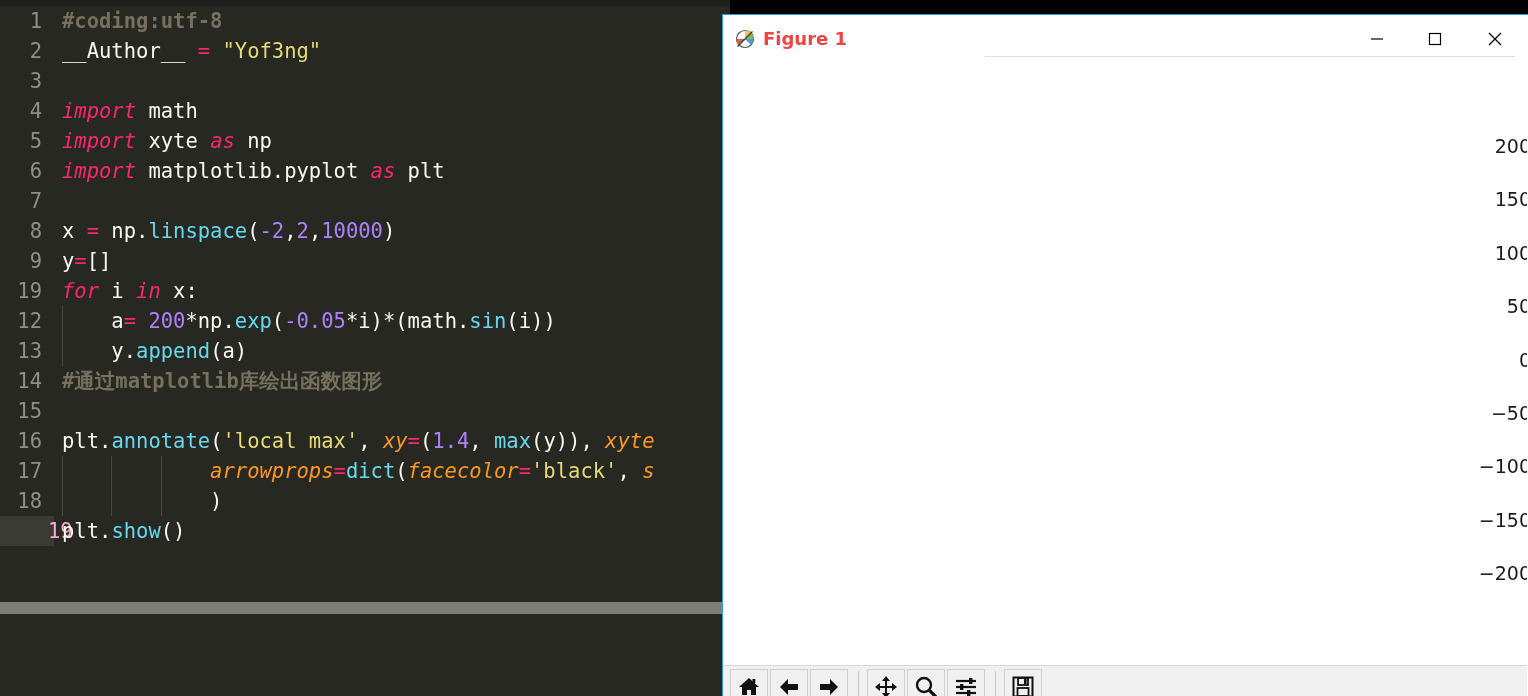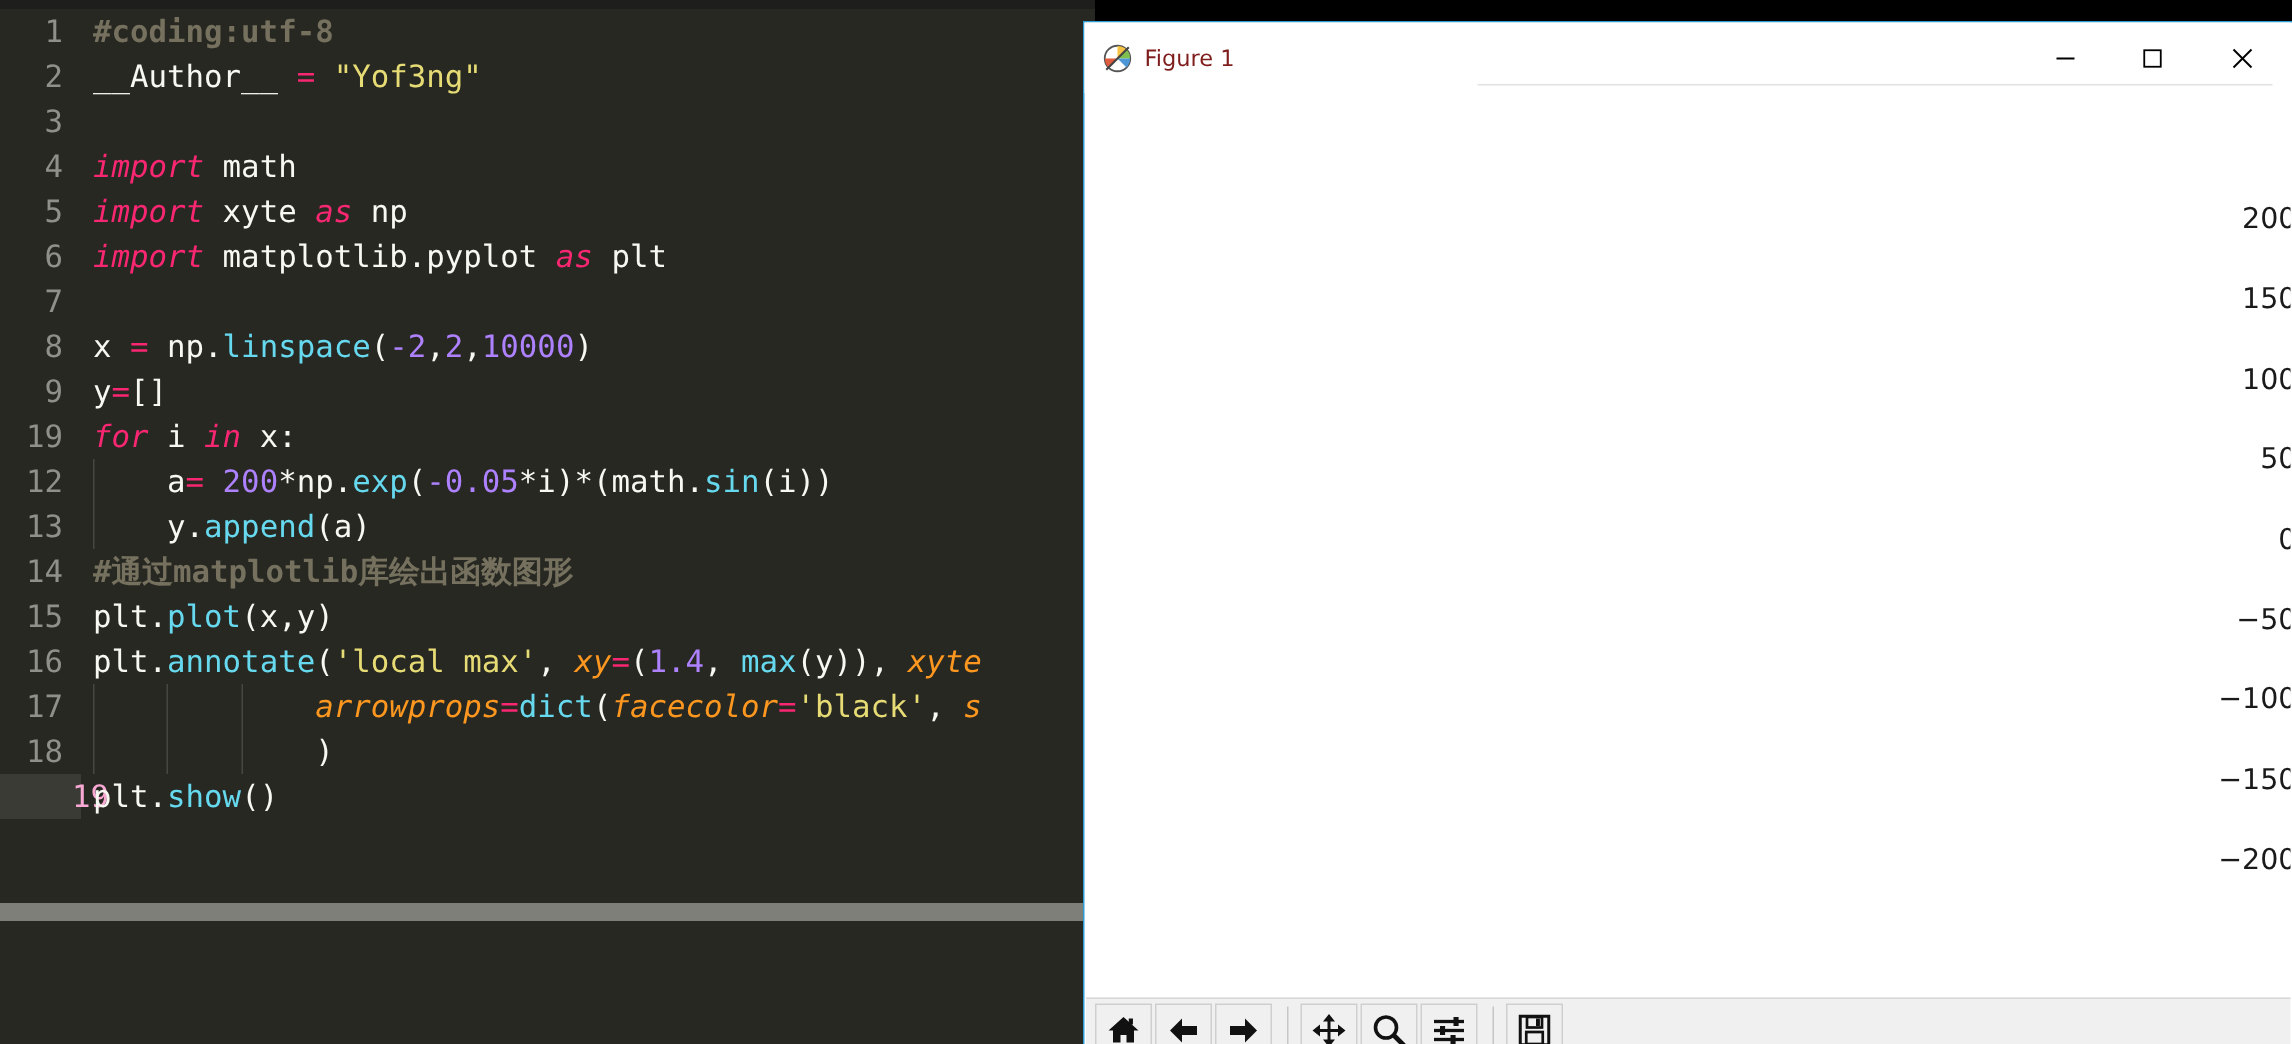--- a/index.html
+++ b/index.html
@@ -74,22 +74,23 @@
   }
   #titlebar {
     position: absolute; left: 0; top: 0; width: 804px; height: 47px;
     background: #ffffff;
   }
   #fig-icon {
     position: absolute; left: 12px; top: 14px; width: 20px; height: 20px;
   }
   #fig-title {
     position: absolute; left: 40px; top: 13px;
-    font-size: 15px; color: #7f1d1d; font-family: "DejaVu Sans", sans-serif;
+    font-size: 18px; color: #ef4444; font-family: "DejaVu Sans", sans-serif;
     line-height: 22px;
+    font-weight: bold;
   }
   .winbtn {
     position: absolute; top: 0; width: 60px; height: 47px;
     display: flex; align-items: center; justify-content: center;
     font-size: 20px; color: #000;
   }
   #btn-min { left: 624px; }
   #btn-max { left: 682px; }
   #btn-close { left: 742px; }
   #title-underline {
@@ -136,21 +137,21 @@
         <div class="code-line"><div class="gutter">4</div><div class="code-text"><span class="tok-keyword">import</span><span class="tok-plain"> math</span></div></div>
         <div class="code-line"><div class="gutter">5</div><div class="code-text"><span class="tok-keyword">import</span><span class="tok-plain"> xyte </span><span class="tok-keyword">as</span><span class="tok-plain"> np</span></div></div>
         <div class="code-line"><div class="gutter">6</div><div class="code-text"><span class="tok-keyword">import</span><span class="tok-plain"> matplotlib.pyplot </span><span class="tok-keyword">as</span><span class="tok-plain"> plt</span></div></div>
         <div class="code-line"><div class="gutter">7</div><div class="code-text"></div></div>
         <div class="code-line"><div class="gutter">8</div><div class="code-text"><span class="tok-plain">x </span><span class="tok-op">=</span><span class="tok-plain"> np.</span><span class="tok-func">linspace</span><span class="tok-plain">(</span><span class="tok-number">-2</span><span class="tok-plain">,</span><span class="tok-number">2</span><span class="tok-plain">,</span><span class="tok-number">10000</span><span class="tok-plain">)</span></div></div>
         <div class="code-line"><div class="gutter">9</div><div class="code-text"><span class="tok-plain">y</span><span class="tok-op">=</span><span class="tok-plain">[]</span></div></div>
         <div class="code-line"><div class="gutter">19</div><div class="code-text"><span class="tok-keyword">for</span><span class="tok-plain"> i </span><span class="tok-keyword">in</span><span class="tok-plain"> x:</span></div></div>
         <div class="code-line"><div class="gutter">12</div><div class="code-text"><span class="tok-plain">    a</span><span class="tok-op">=</span><span class="tok-plain"> </span><span class="tok-number">200</span><span class="tok-plain">*np.</span><span class="tok-func">exp</span><span class="tok-plain">(</span><span class="tok-number">-0.05</span><span class="tok-plain">*i)*(math.</span><span class="tok-func">sin</span><span class="tok-plain">(i))</span></div><div class="indent-guide" style="left: 62px;"></div></div>
         <div class="code-line"><div class="gutter">13</div><div class="code-text"><span class="tok-plain">    y.</span><span class="tok-func">append</span><span class="tok-plain">(a)</span></div><div class="indent-guide" style="left: 62px;"></div></div>
         <div class="code-line"><div class="gutter">14</div><div class="code-text"><span class="tok-comment">#通过matplotlib库绘出函数图形</span></div></div>
-        <div class="code-line"><div class="gutter">15</div><div class="code-text"><span class="tok-plain">plt.</span><span class="tok-func">plot</span><span class="tok-plain">(x,y)</span></div></div>
+        <div class="code-line"><div class="gutter">15</div></div>
         <div class="code-line"><div class="gutter">16</div><div class="code-text"><span class="tok-plain">plt.</span><span class="tok-func">annotate</span><span class="tok-plain">(</span><span class="tok-string">'local max'</span><span class="tok-plain">, </span><span class="tok-param">xy</span><span class="tok-op">=</span><span class="tok-plain">(</span><span class="tok-number">1.4</span><span class="tok-plain">, </span><span class="tok-func">max</span><span class="tok-plain">(y)), </span><span class="tok-param">xyte</span></div></div>
         <div class="code-line"><div class="gutter">17</div><div class="code-text"><span class="tok-plain">            </span><span class="tok-param">arrowprops</span><span class="tok-op">=</span><span class="tok-func">dict</span><span class="tok-plain">(</span><span class="tok-param">facecolor</span><span class="tok-op">=</span><span class="tok-string">'black'</span><span class="tok-plain">, </span><span class="tok-param">s</span></div><div class="indent-guide" style="left: 62px;"></div><div class="indent-guide" style="left: 111.28px;"></div><div class="indent-guide" style="left: 160.56px;"></div></div>
         <div class="code-line"><div class="gutter">18</div><div class="code-text"><span class="tok-plain">            )</span></div><div class="indent-guide" style="left: 62px;"></div><div class="indent-guide" style="left: 111.28px;"></div><div class="indent-guide" style="left: 160.56px;"></div></div>
         <div class="code-line current"><div class="gutter">19</div><div class="code-text"><span class="tok-plain">plt.</span><span class="tok-func">show</span><span class="tok-plain">()</span></div></div>
       </div>
     <div id="hscroll-track">
       <div id="hscroll-thumb"></div>
     </div>
     <div id="editor-bottom"></div>
   </div>

